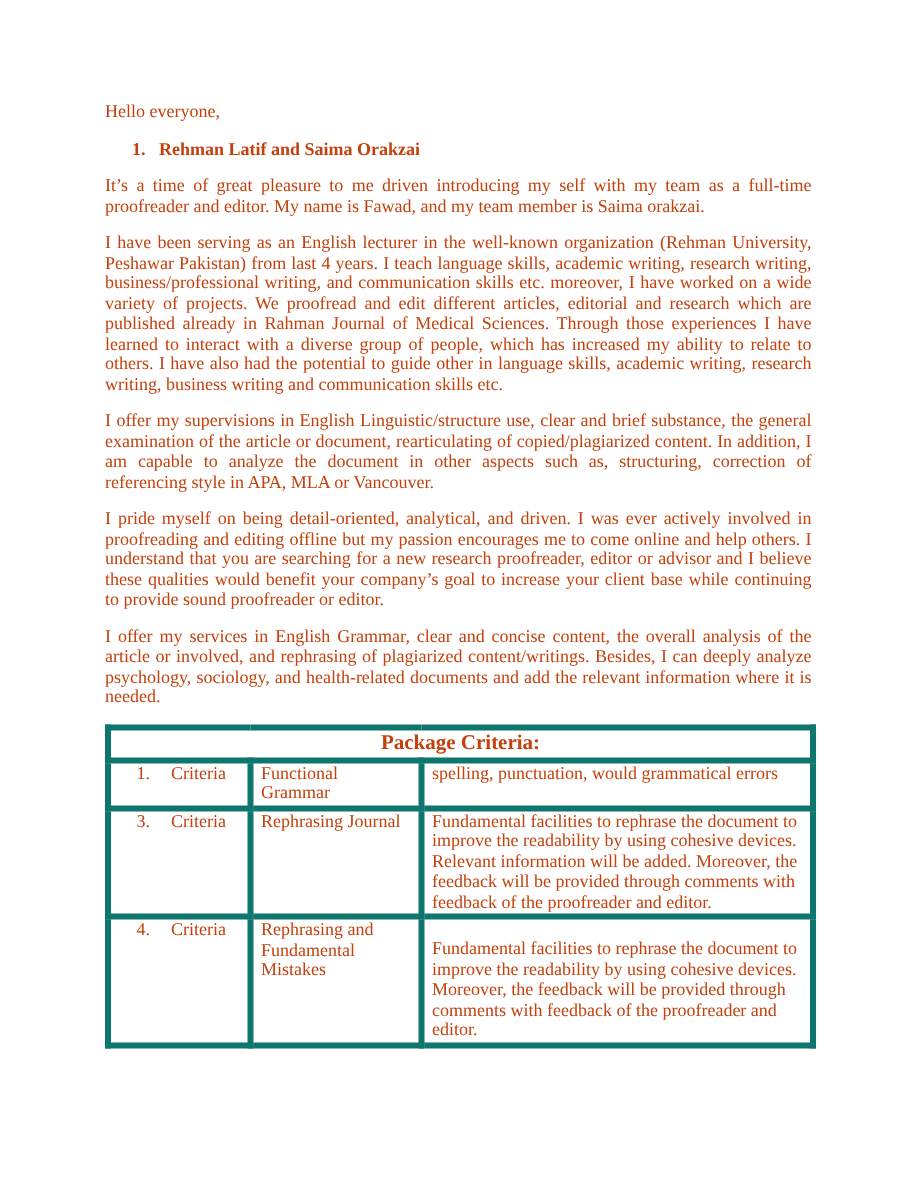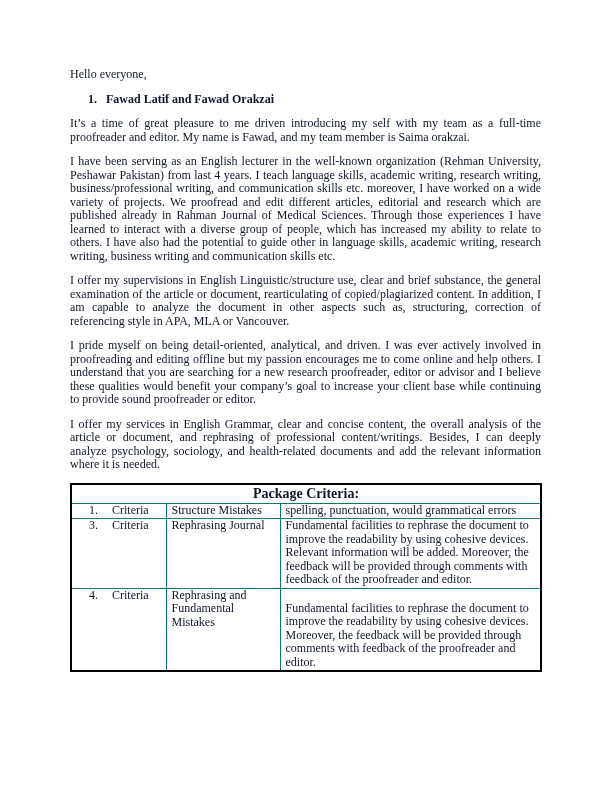--- a/index.html
+++ b/index.html
@@ -10,21 +10,21 @@
   .page {
     position: relative;
     width: 612px;
     height: 792px;
     background: #ffffff;
     box-sizing: border-box;
     padding: 68px 71px 0 70px;
     font-family: "Liberation Serif", serif;
     font-size: 12px;
     line-height: 13.5px;
-    color: #0f172a;
+    color: #c2410c;
     overflow: hidden;
   }
   .para {
     margin: 0 0 11px 0;
     text-align: justify;
   }
   .greeting {
     text-align: left;
   }
   .heading {
@@ -38,21 +38,21 @@
   }
   table.criteria {
     border-collapse: collapse;
     table-layout: fixed;
     width: 470px;
     margin-top: 0;
     border: 2px solid #000000;
   }
   table.criteria th,
   table.criteria td {
-    border: 1px solid #0f766e;
+    border: 4px solid #0f766e;
     vertical-align: top;
     font-size: 12px;
     line-height: 13.5px;
     padding: 0 5px 1px 5px;
     overflow: hidden;
   }
   table.criteria th.title-cell {
     font-size: 14px;
     line-height: 16px;
     font-weight: bold;
@@ -73,50 +73,50 @@
   }
 </style>
 </head>
 <body>
 
 <div class="page">
 
   <p class="para greeting">Hello everyone,</p>
 
   <div class="heading">
-    <span class="h-num">1.</span><span>Fawad Latif and Fawad Orakzai</span>
+    <span class="h-num">1.</span><span>Rehman Latif and Saima Orakzai</span>
   </div>
 
   <p class="para">It’s a time of great pleasure to me driven introducing my self with my team as a full-time proofreader and editor. My name is Fawad, and my team member is Saima orakzai.</p>
 
   <p class="para">I have been serving as an English lecturer in the well-known organization (Rehman University, Peshawar Pakistan) from last 4 years. I teach language skills, academic writing, research writing, business/professional writing, and communication skills etc. moreover, I have worked on a wide variety of projects. We proofread and edit different articles, editorial and research which are published already in Rahman Journal of Medical Sciences. Through those experiences I have learned to interact with a diverse group of people, which has increased my ability to relate to others. I have also had the potential to guide other in language skills, academic writing, research writing, business writing and communication skills etc.</p>
 
   <p class="para">I offer my supervisions in English Linguistic/structure use, clear and brief substance, the general examination of the article or document, rearticulating of copied/plagiarized content. In addition, I am capable to analyze the document in other aspects such as, structuring, correction of referencing style in APA, MLA or Vancouver.</p>
 
   <p class="para">I pride myself on being detail-oriented, analytical, and driven.  I was ever actively involved in proofreading and editing offline but my passion encourages me to come online and help others. I understand that you are searching for a new research proofreader, editor or advisor and I believe these qualities would benefit your company’s goal to increase your client base while continuing to provide sound proofreader or editor.</p>
 
-  <p class="para">I offer my services in English Grammar, clear and concise content, the overall analysis of the article or document, and rephrasing of professional content/writings. Besides, I can deeply analyze psychology, sociology, and health-related documents and add the relevant information where it is needed.</p>
+  <p class="para">I offer my services in English Grammar, clear and concise content, the overall analysis of the article or involved, and rephrasing of plagiarized content/writings. Besides, I can deeply analyze psychology, sociology, and health-related documents and add the relevant information where it is needed.</p>
 
   <table class="criteria">
     <colgroup>
       <col style="width:95px">
       <col style="width:114px">
       <col style="width:261px">
     </colgroup>
     <thead>
       <tr>
         <th class="title-cell" colspan="3">Package Criteria:</th>
       </tr>
     </thead>
     <tbody>
       <tr>
         <td class="c1">
           <span class="num">1.</span><span>Criteria</span>
         </td>
-        <td class="c2">Structure Mistakes</td>
+        <td class="c2">Functional Grammar</td>
         <td class="c3">spelling, punctuation, would grammatical errors</td>
       </tr>
       <tr>
         <td class="c1">
           <span class="num">3.</span><span>Criteria</span>
         </td>
         <td class="c2">Rephrasing Journal</td>
         <td class="c3">Fundamental facilities to rephrase the document to improve the readability by using cohesive devices. Relevant information will be added. Moreover, the feedback will be provided through comments with feedback of the proofreader and editor.</td>
       </tr>
       <tr>

